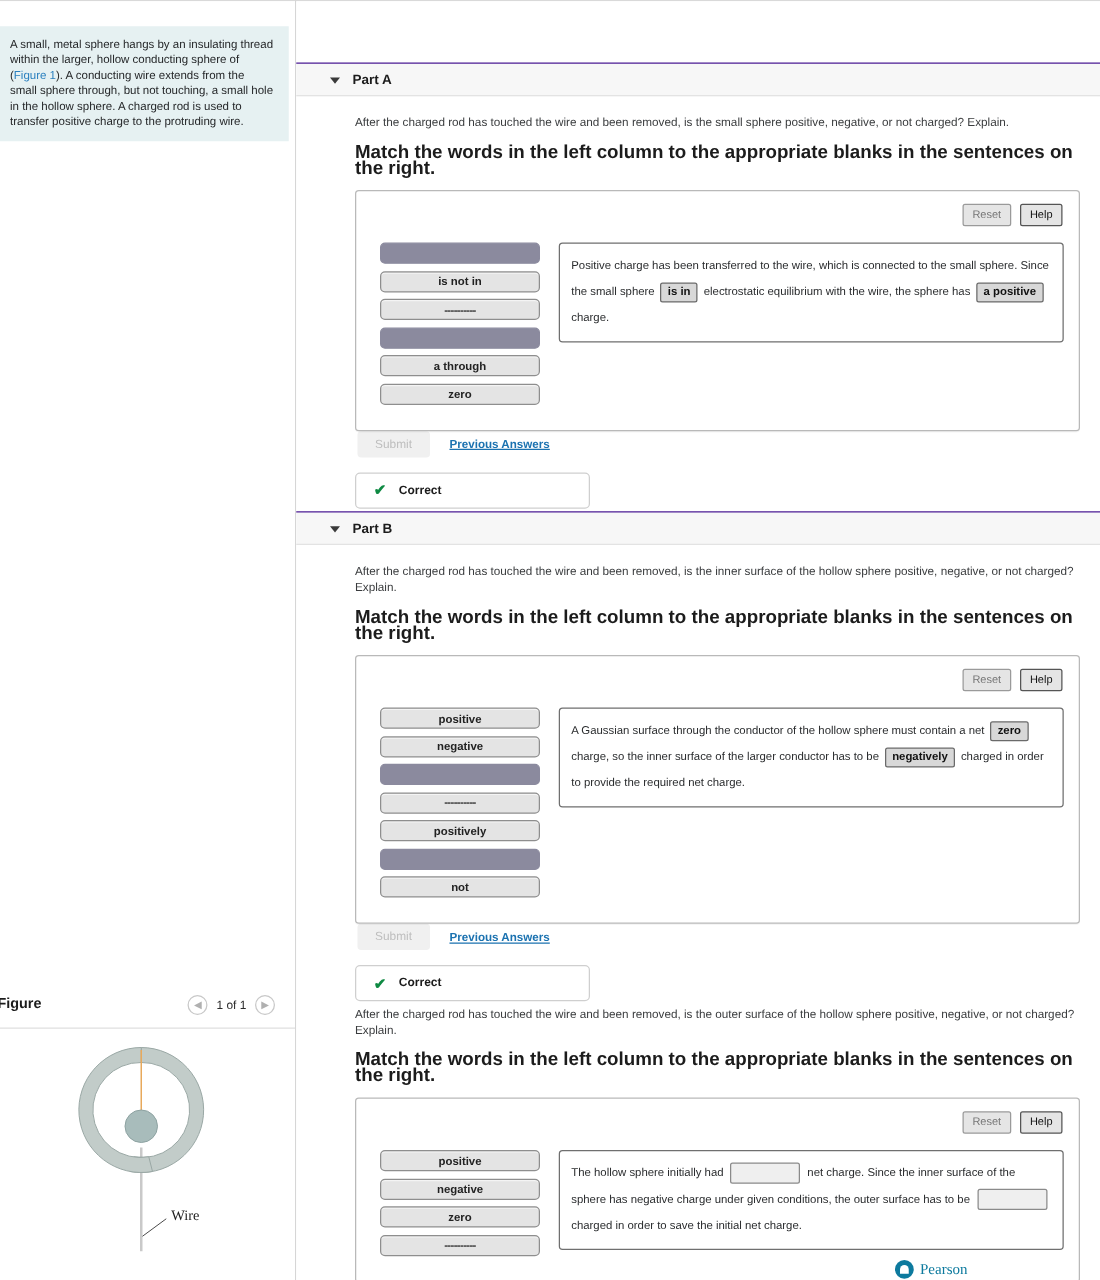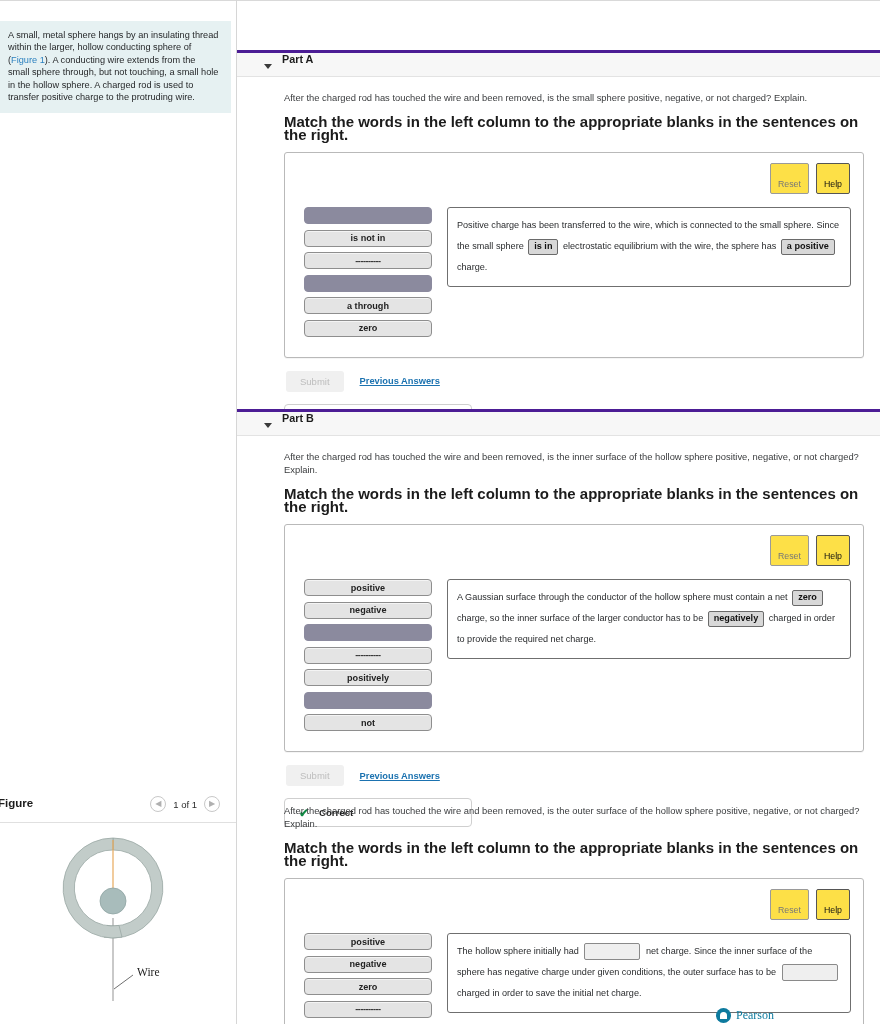--- a/index.html
+++ b/index.html
@@ -64,24 +64,24 @@
 
   
   .main-col {
     position: absolute; left: 237px; top: 1px; width: 643px; height: 1023px;
     background: #ffffff;
   }
 
   .part-header {
     position: relative;
     background: #f7f7f7;
-    border-top: 3px solid #4c1d95;
+    border-top: 1px solid #4c1d95;
     border-bottom: 1px solid #e3e3e3;
     height: 27px;
-    display: flex; align-items: flex-start;
+    display: flex; align-items: center;
     padding-left: 28px;
   }
   .caret {
     position: absolute; left: 27px; top: 11px;
     width: 0; height: 0;
     border-left: 4.5px solid transparent;
     border-right: 4.5px solid transparent;
     border-top: 5px solid #3a3a3a;
   }
   .part-label {
@@ -104,23 +104,23 @@
     border-radius: 3px;
     background: #fff;
     position: relative;
     box-shadow: 0 1px 0 rgba(0,0,0,0.04);
   }
   .panel-tools {
     display: flex; justify-content: flex-end; gap: 7px;
     padding: 10px 13px 0 0;
   }
   .tool-btn {
-    font-size: 8.8px; padding: 15px 7px 3px 7px;
+    font-size: 8.8px; padding: 2px 7px 3px 7px;
     border: 1px solid #9a9a9a; border-radius: 2px;
-    background: #fde047; color: #777; line-height: 11px;
+    background: #e5e5e5; color: #777; line-height: 11px;
   }
   .tool-btn.help { color: #111; border-color: #555; font-weight: normal; }
 
   .panel-inner {
     display: flex; gap: 15px;
     padding: 13px 12px 20px 19px;
   }
   .word-bank { width: 128px; display: flex; flex-direction: column; gap: 5.5px; }
   .tile {
     height: 17px; border-radius: 4px;
@@ -158,21 +158,21 @@
     display: inline-block;
     background: #efefef;
     border: 1px solid #8a8a8a;
     border-radius: 2px;
     width: 56px; height: 17px;
     margin: 0 3px; vertical-align: middle;
   }
 
   .submit-row {
     display: flex; align-items: center; gap: 16px;
-    margin-top: 13px; padding-left: 2px;
+    padding-left: 2px;
   }
   .submit-btn {
     font-size: 9.5px; color: #bdbdbd; background: #f0f0f0;
     border: none; border-radius: 3px;
     padding: 5px 14px; line-height: 11px;
   }
   .prev-answers {
     font-size: 9.3px; color: #1b72b0; font-weight: bold;
     text-decoration: underline;
   }

